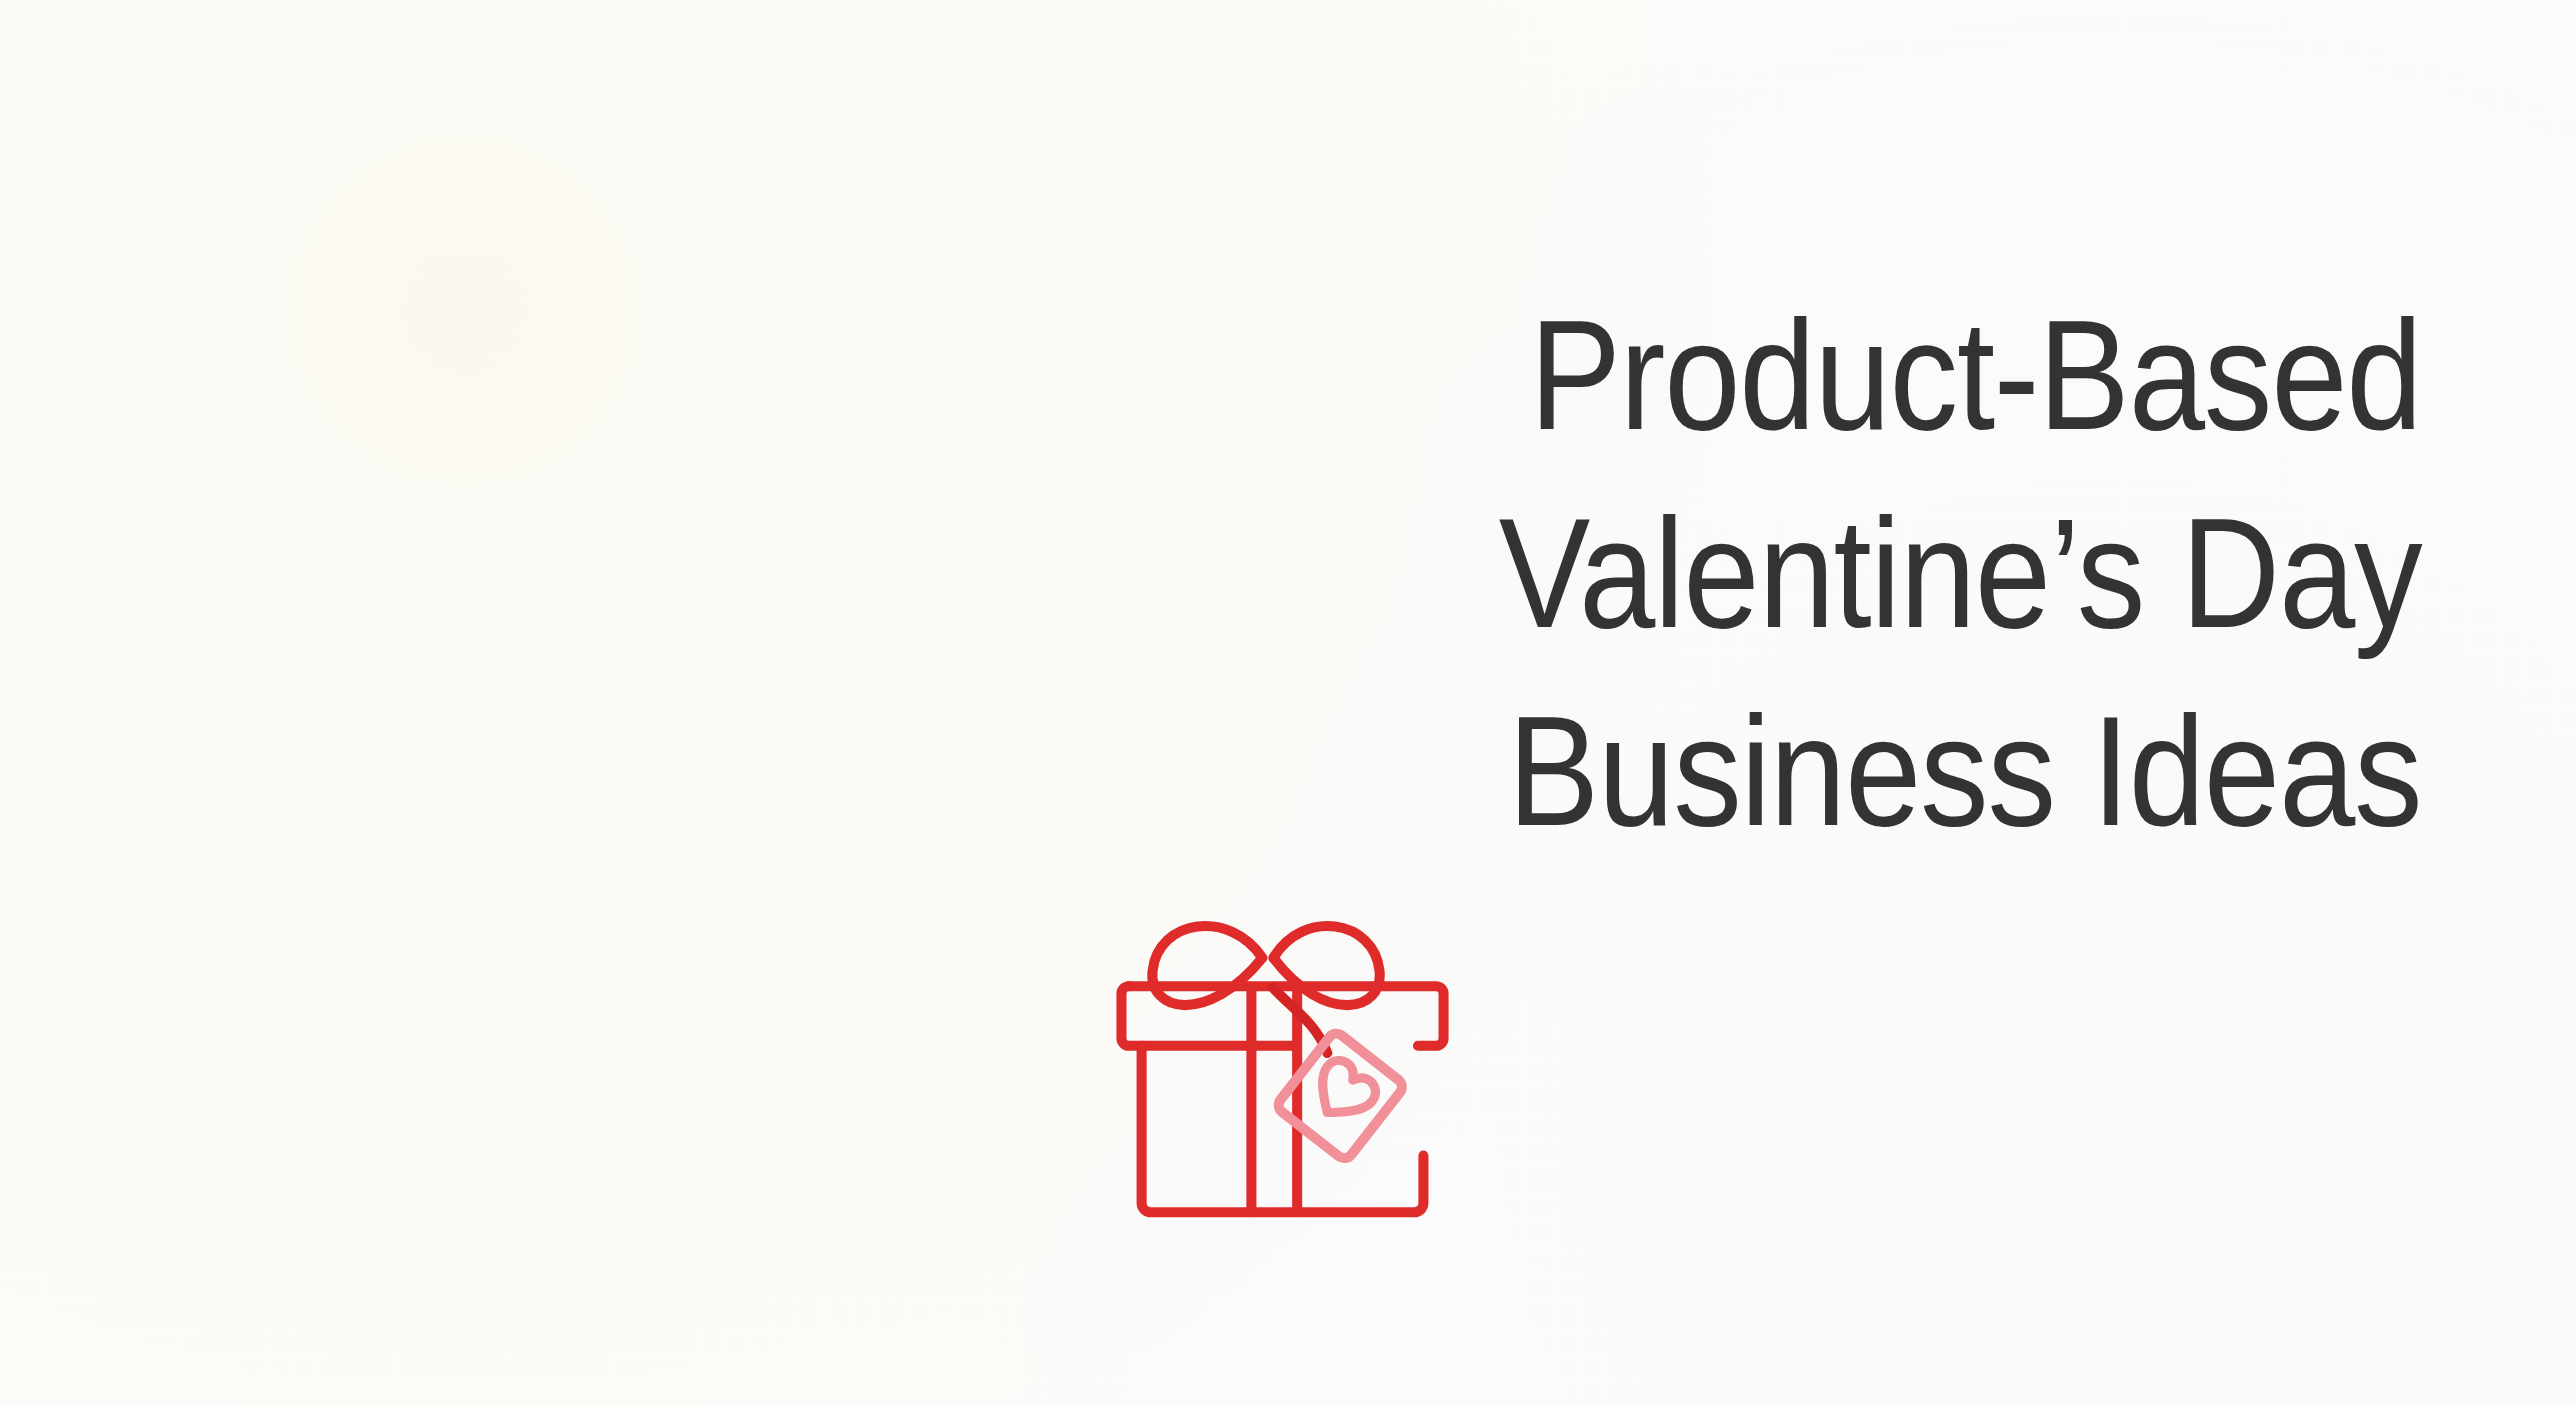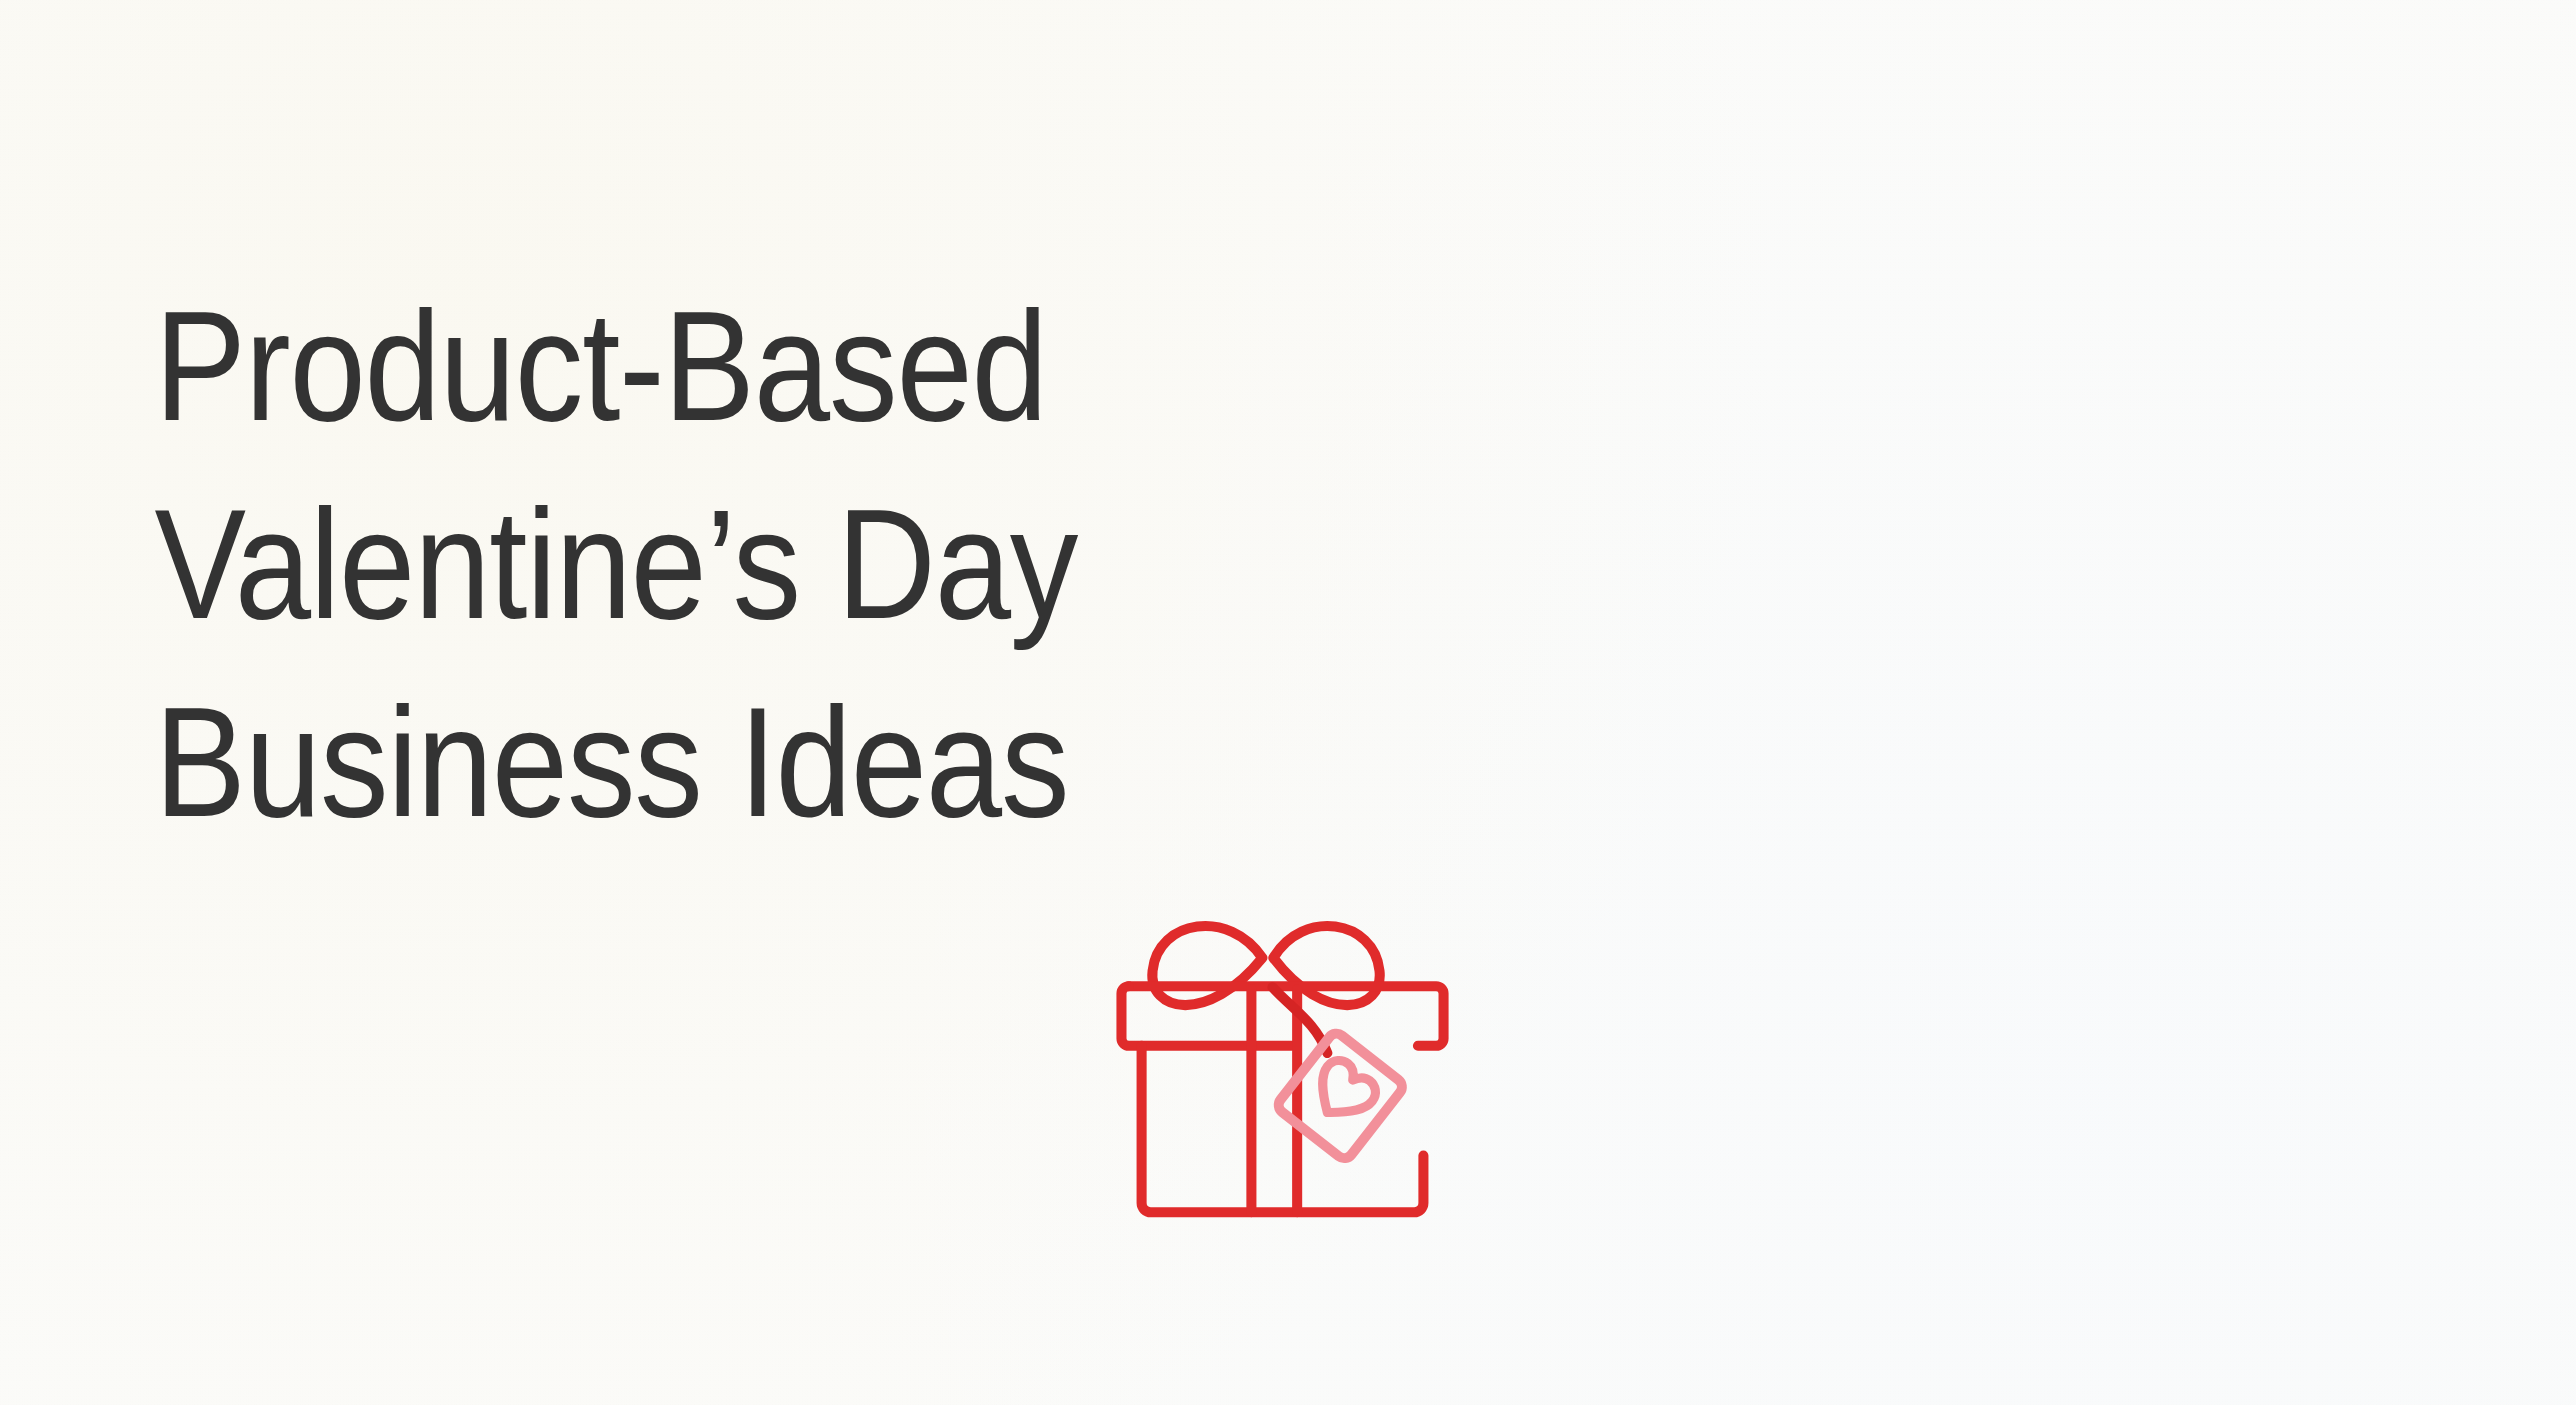--- a/index.html
+++ b/index.html
@@ -38,24 +38,24 @@
     pointer-events: none;
     opacity: 0.30;
     background-image:
       repeating-linear-gradient(0deg, rgba(0,0,0,0.012) 0px, rgba(0,0,0,0.012) 0.9px, rgba(255,255,255,0) 0.9px, rgba(255,255,255,0) 2.7px),
       repeating-linear-gradient(90deg, rgba(0,0,0,0.010) 0px, rgba(0,0,0,0.010) 0.9px, rgba(255,255,255,0) 0.9px, rgba(255,255,255,0) 2.7px);
   }
 
   
   .title-block {
     position: absolute;
-    top: 267px;
+    top: 276px;
     left: 0;
     right: 0;
-    text-align: left;
+    text-align: right;
     z-index: 2;
   }
   .title-line {
     display: block;
     color: #333333;
     font-family: "Liberation Sans", "DejaVu Sans", sans-serif;
     font-size: 156px;
     font-weight: 300;
     line-height: 1.27;
     letter-spacing: -1.4px;

